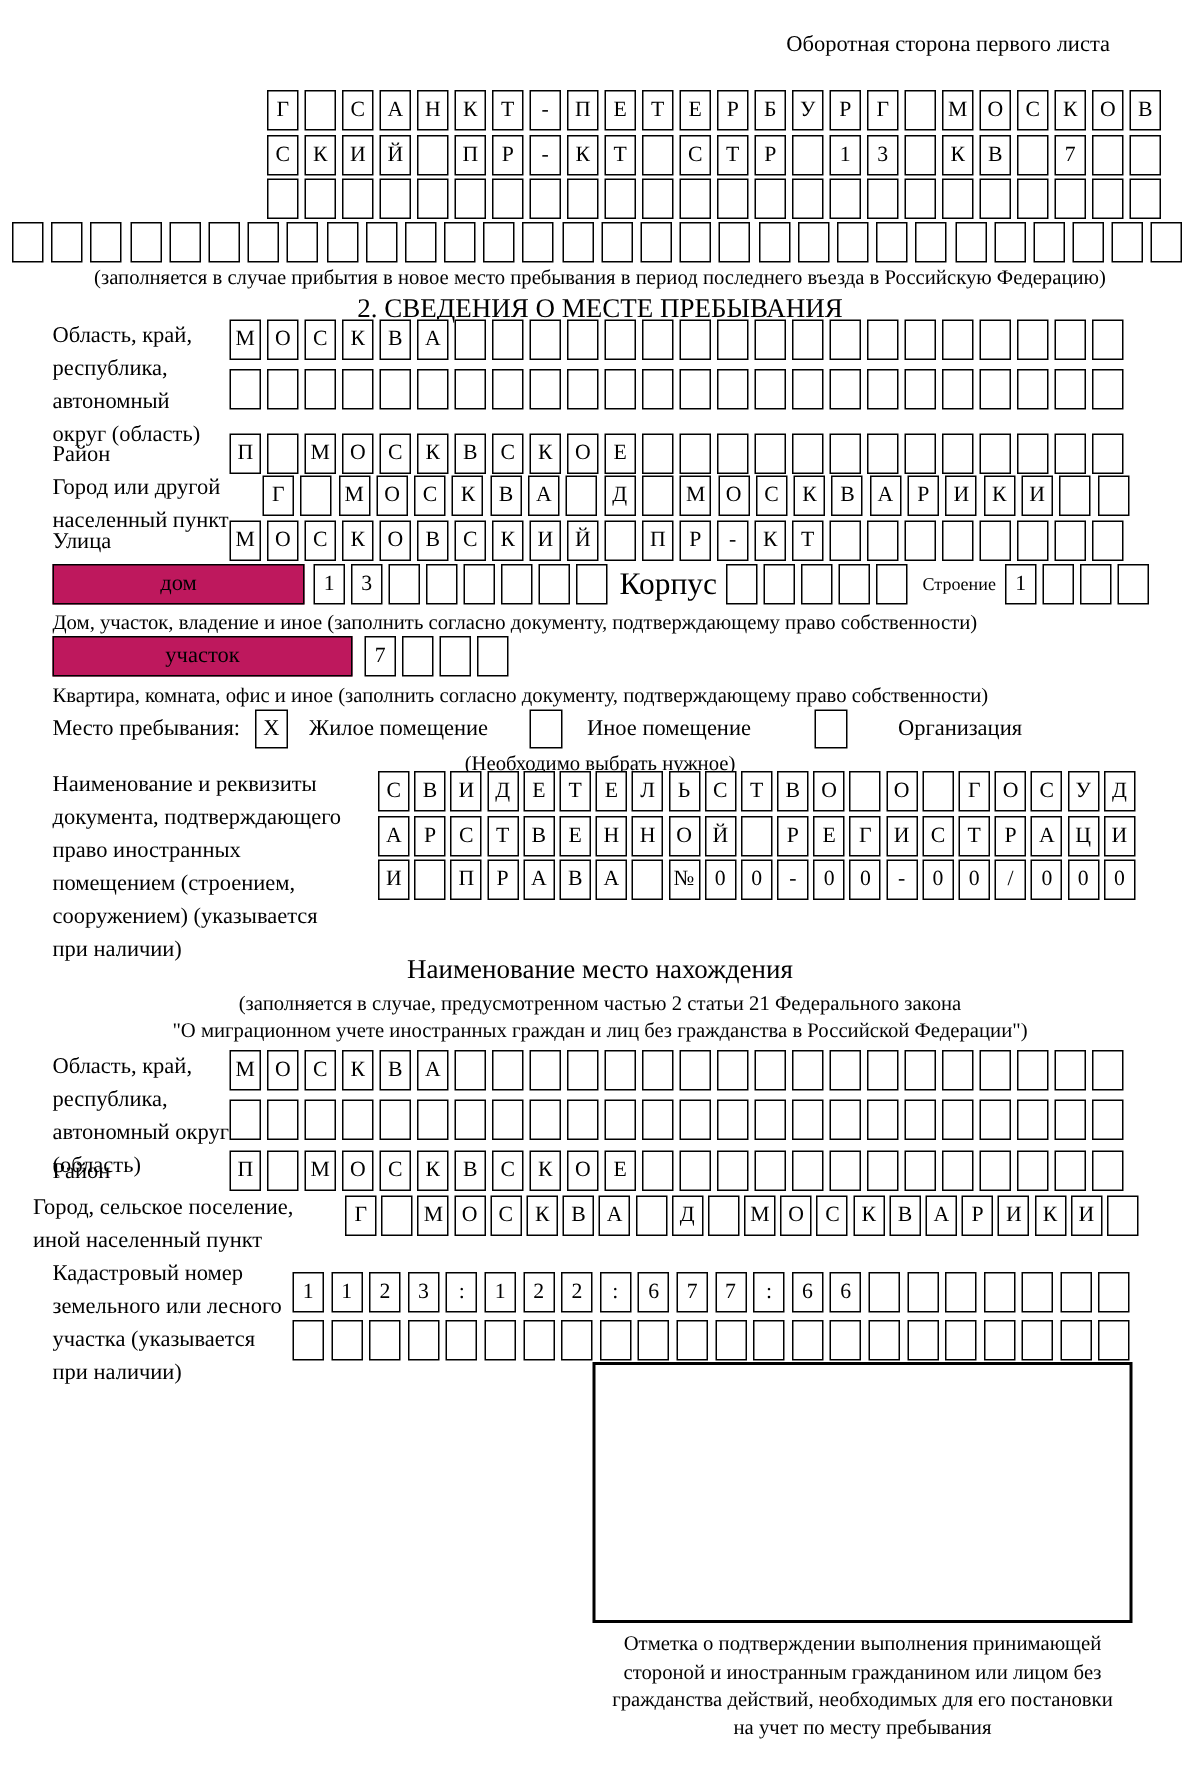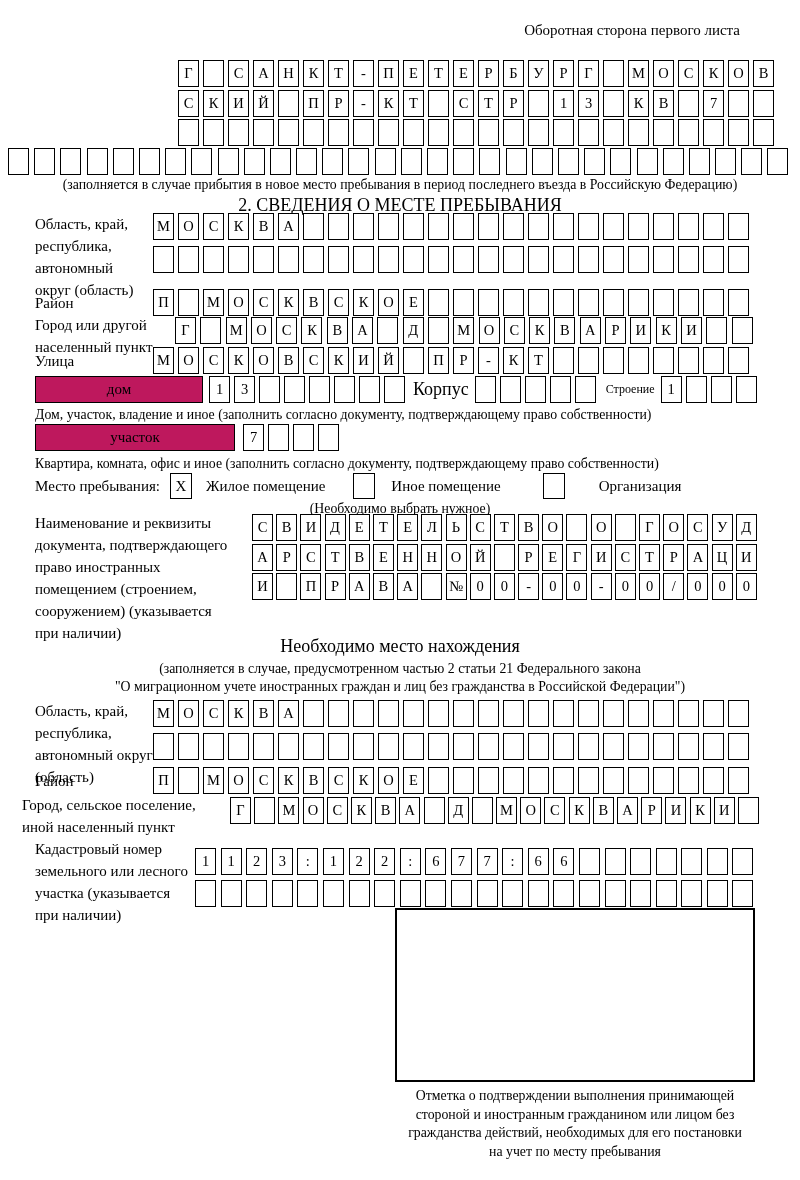--- a/index.html
+++ b/index.html
@@ -54,21 +54,21 @@
 
   #city-label { top:314px; left:35px; width:142px; }
   #city-row   { top:317px; left:175px; }
 
   #street-label { top:350px; left:35px; }
   #street-row   { top:347px; left:153px; }
 
   #house-row { top:376px; left:35px; }
   #dom-box { width:168px; }
   #dom-cells { margin-left:6px; }
-  #korpus-label { margin-left:8px; font-size:18px; }
+  #korpus-label { margin-left:8px; font-size:21px; }
   #korpus-cells { margin-left:6px; }
   #stroenie-label { margin-left:10px; font-size:12px; }
   #stroenie-cells { margin-left:6px; }
   #note-house { top:406px; left:35px; }
 
   #apt-row { top:424px; left:35px; }
   #apt-box { width:200px; }
   #apt-cells { margin-left:8px; }
   #note-apt { top:455px; left:35px; }
 
@@ -493,21 +493,21 @@
       <span class="cell">0</span>
       <span class="cell">-</span>
       <span class="cell">0</span>
       <span class="cell">0</span>
       <span class="cell">/</span>
       <span class="cell">0</span>
       <span class="cell">0</span>
       <span class="cell">0</span>
     </div>
 
-  <div id="fact-title" class="abs center title">Необходимо место нахождения</div>
+  <div id="fact-title" class="abs center title">Наименование место нахождения</div>
   <div id="fact-note1" class="abs cap center">(заполняется в случае, предусмотренном частью 2 статьи 21 Федерального закона</div>
   <div id="fact-note2" class="abs cap center">"О миграционном учете иностранных граждан и лиц без гражданства в Российской Федерации")</div>
 
   <div id="reg2-label" class="abs lbl">
     <div>Область, край,</div>
     <div>республика,</div>
     <div>автономный округ</div>
     <div>(область)</div>
   </div>
   <div id="reg2-r1" class="abs cellrow g24">

